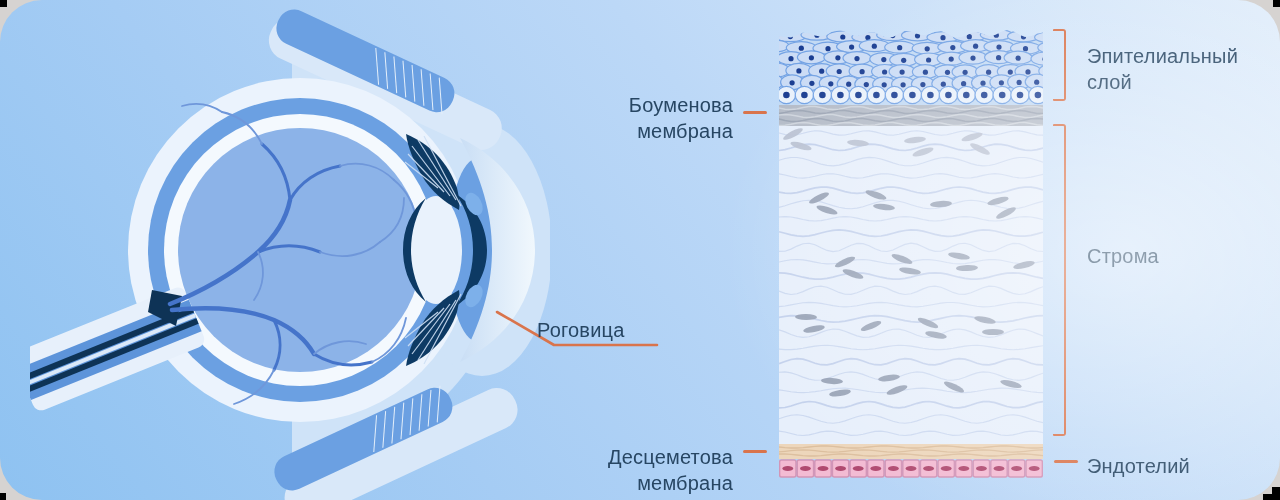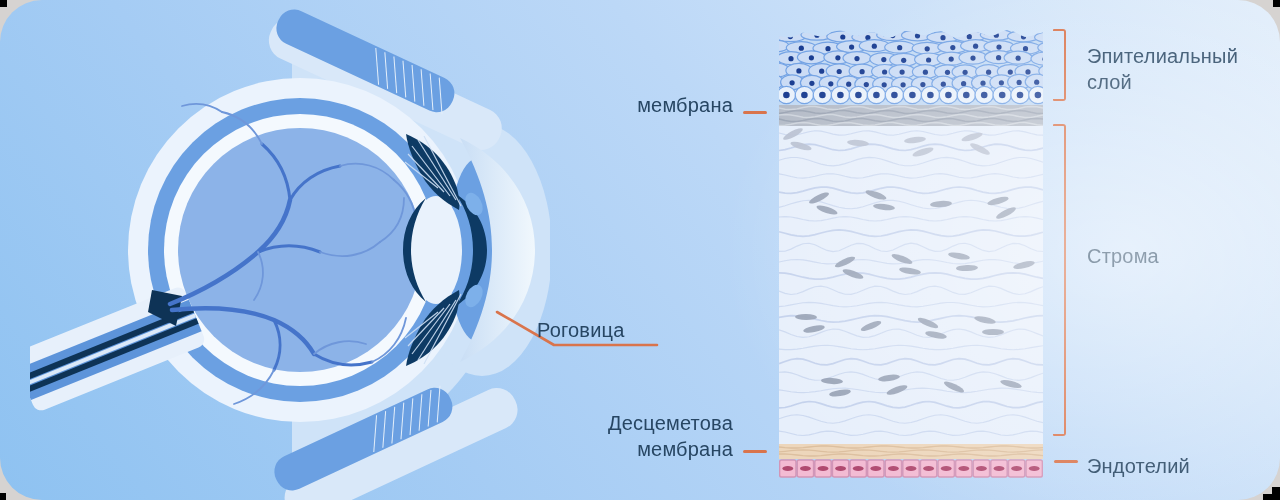--- a/index.html
+++ b/index.html
@@ -442,34 +442,35 @@
       </g>
     </svg>
 
   <svg style="left:489px;top:304px;width:180px;height:52px">
     <polyline points="8,8 65,41 168,41" fill="none" style="stroke:var(--accent,#d9744c)" stroke-width="2.6" stroke-linecap="round" stroke-linejoin="round"></polyline>
   </svg>
 
   <div class="label" style="left:537px;top:317px">Роговица</div>
 
   <div class="label right" style="right:547px;top:92px">
+    <div>Боуменова</div>
     <div>мембрана</div>
   </div>
   <div class="dash" style="left:743px;top:111px"></div>
 
   <div class="label" style="left:1087px;top:43px">
     <div>Эпителиальный</div>
     <div>слой</div>
   </div>
   <div class="bracket" style="left:1053px;top:29px;height:68px"></div>
 
   <div class="label" style="left:1087px;top:243px">Строма</div>
   <div class="bracket" style="left:1053px;top:124px;height:308px"></div>
 
-  <div class="label right" style="right:547px;top:410px">
+  <div class="label right" style="right:547px;top:444px">
     <div>Десцеметова</div>
     <div>мембрана</div>
   </div>
   <div class="dash" style="left:743px;top:450px"></div>
 
   <div class="label" style="left:1087px;top:453px">Эндотелий</div>
   <div class="dash" style="left:1054px;top:460px"></div>
 
 </div>
 

